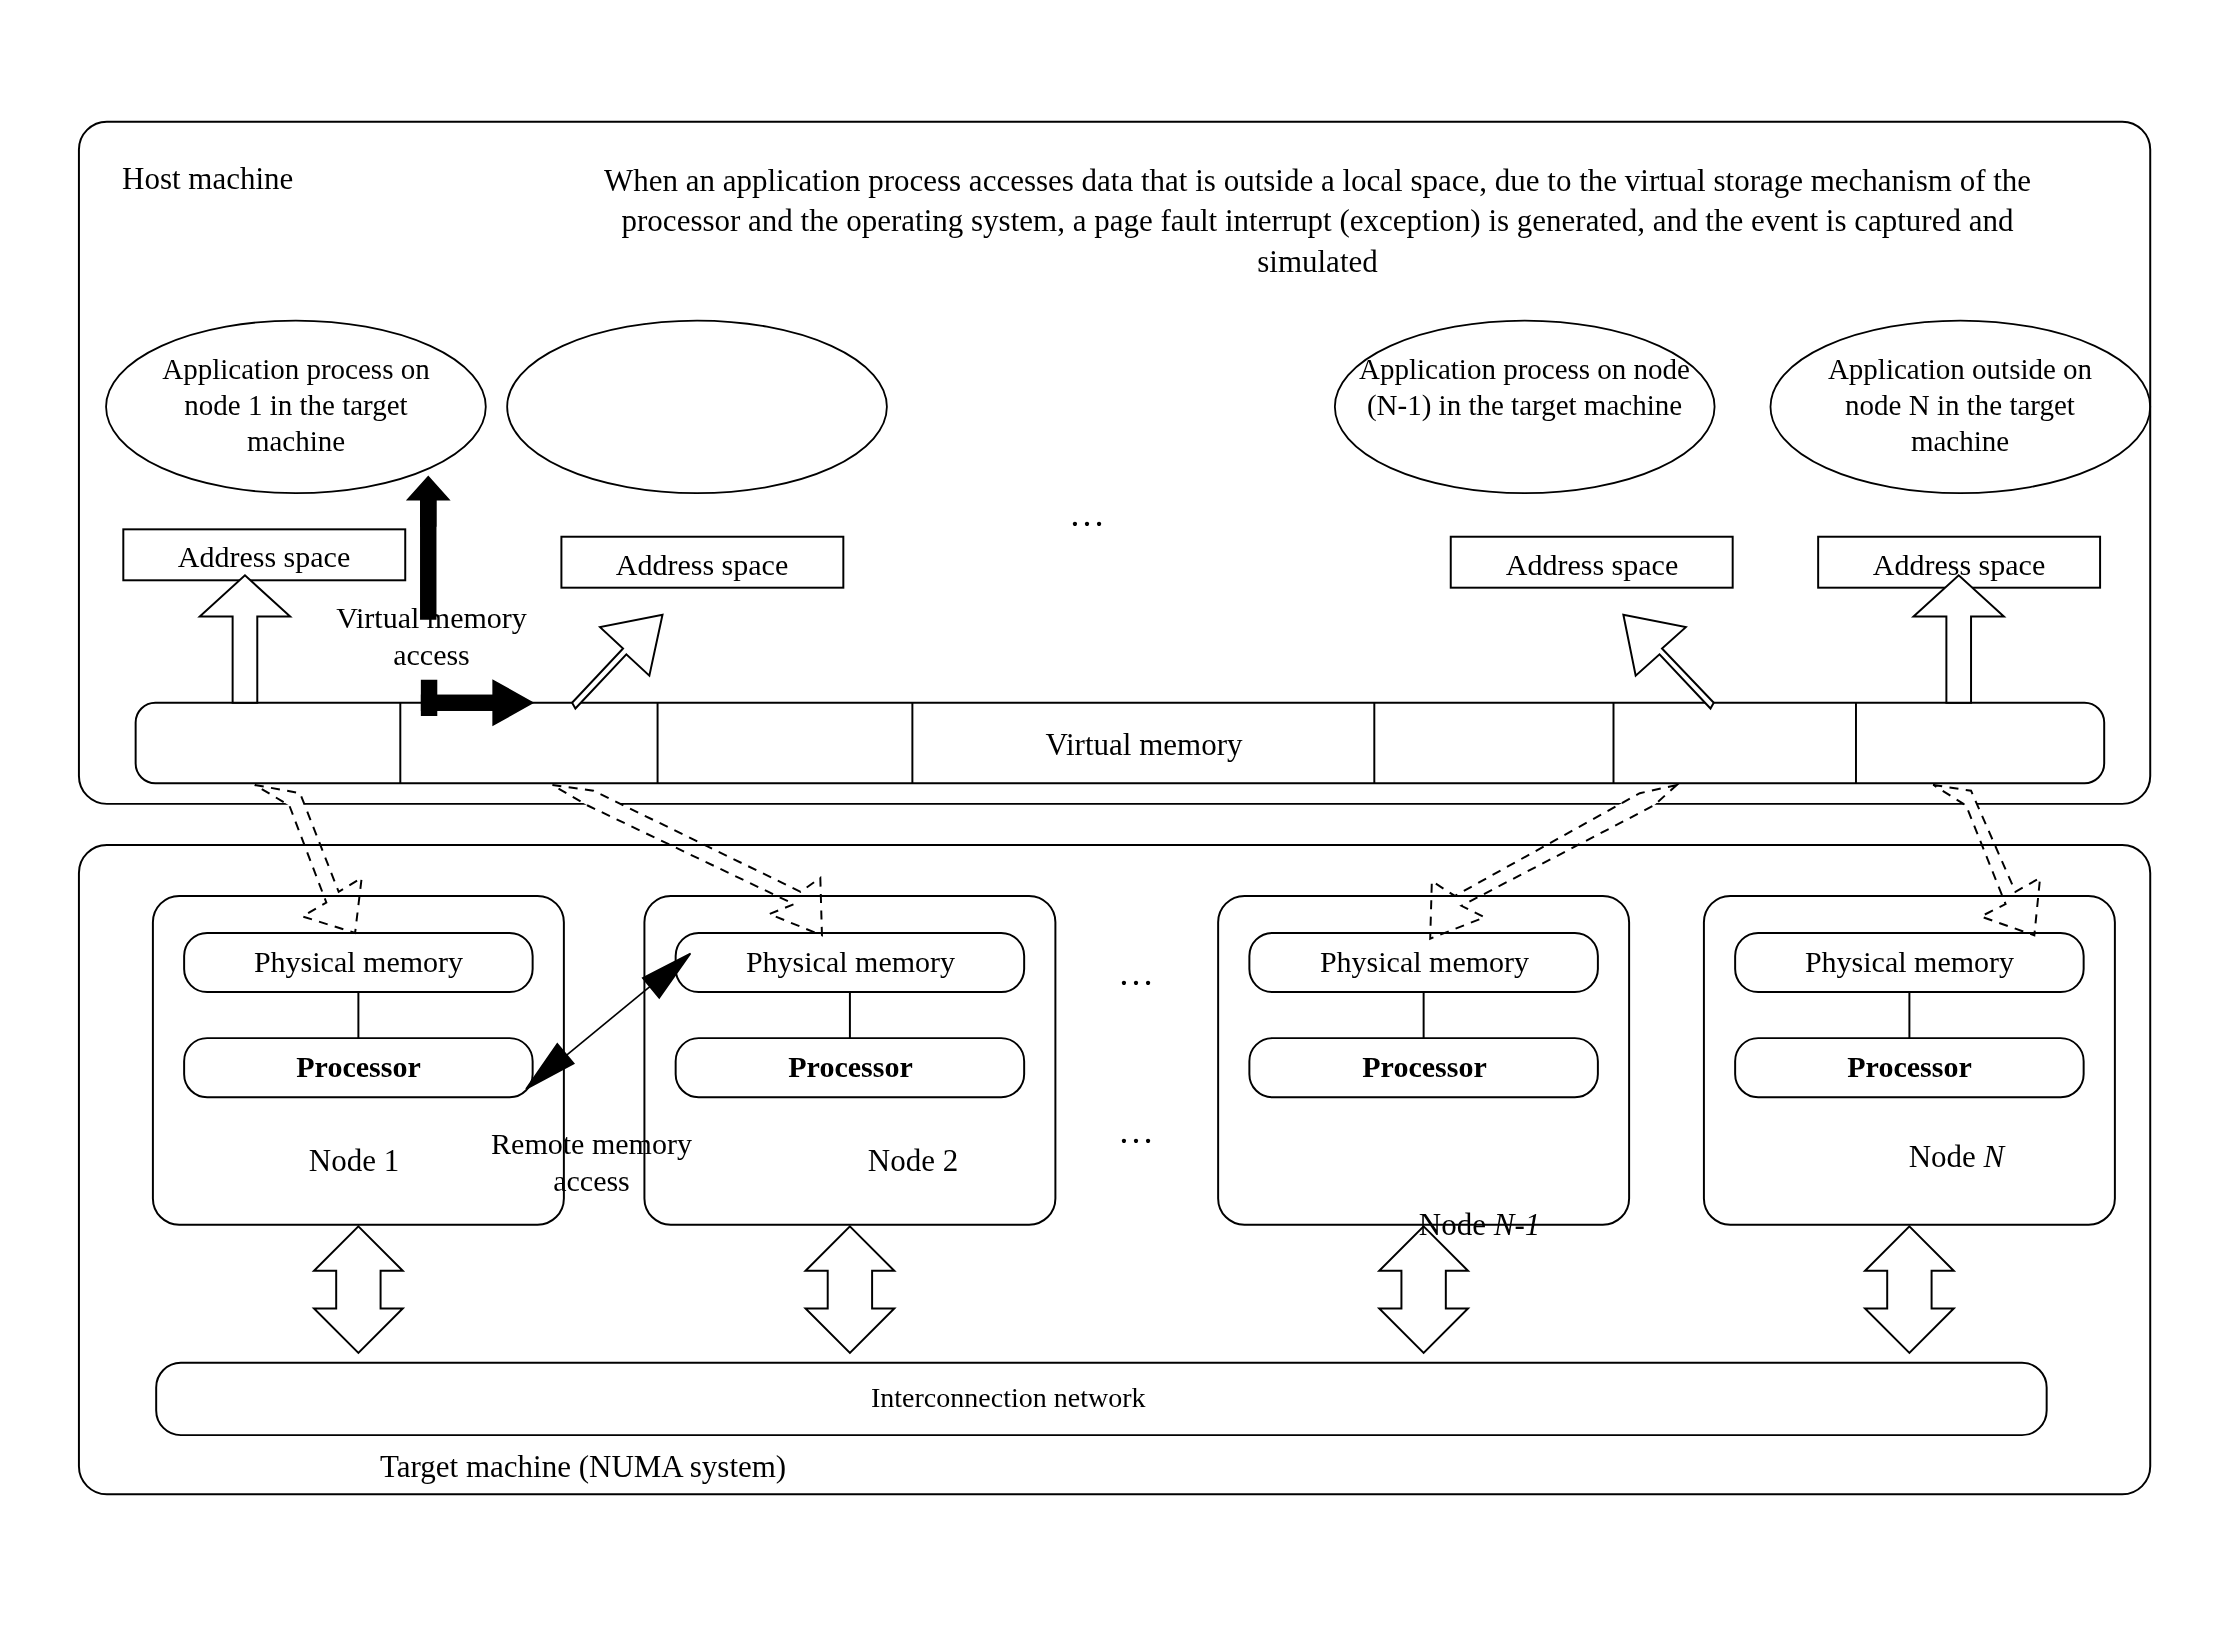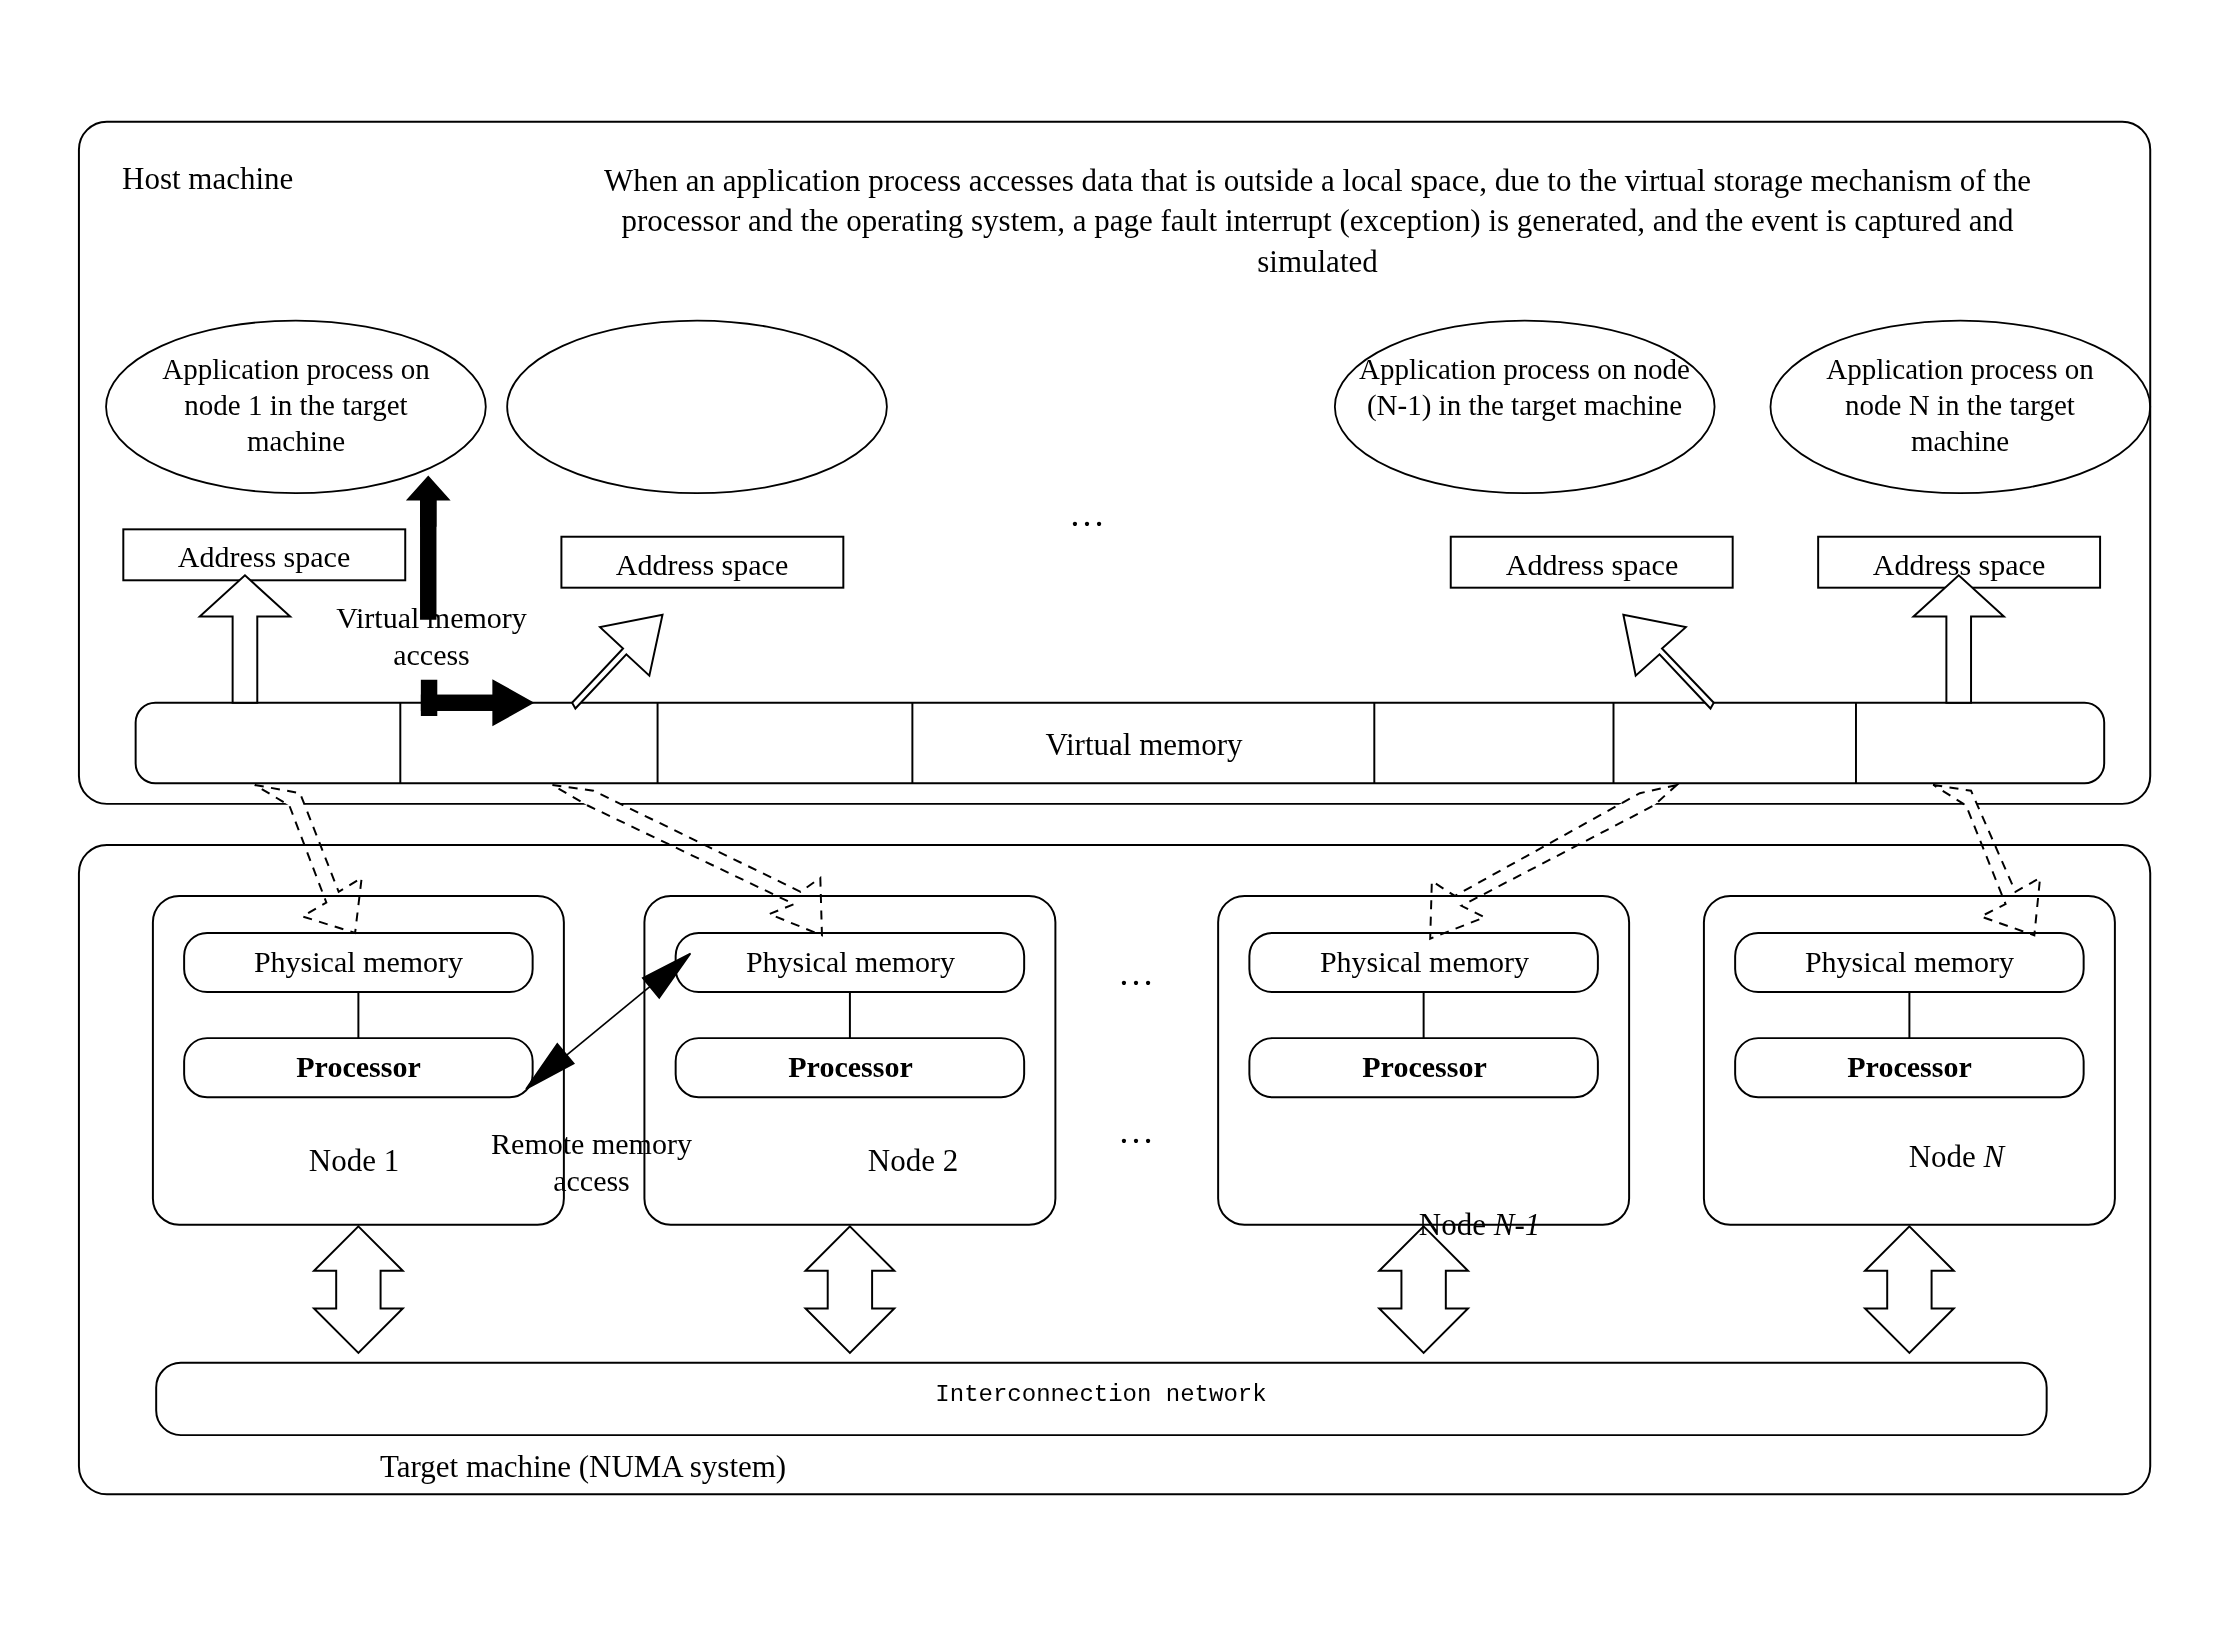--- a/index.html
+++ b/index.html
@@ -13,21 +13,21 @@
   .host-label{font-size:31px;}
   .desc{font-size:31px;text-align:center;line-height:1.30;}
   .ellipse-label{font-size:29px;text-align:center;line-height:1.24;}
   .addr-label{font-size:30px;text-align:center;}
   .vma-label{font-size:30px;text-align:center;line-height:1.22;}
   .vm-label{font-size:31px;text-align:center;}
   .pm-label{font-size:30px;text-align:center;}
   .proc-label{font-size:30px;text-align:center;font-weight:bold;}
   .node-label{font-size:31px;text-align:center;}
   .rma-label{font-size:30px;text-align:center;line-height:1.22;}
-  .icn-label{font-size:24px;text-align:center;font-family:Liberation Mono, monospace;}
+  .icn-label{font-size:28px;}
   .target-label{font-size:31px;}
   .dots{font-size:36px;letter-spacing:4.1px;text-align:center;}
   em{font-style:italic;}
 </style>
 </head>
 <body>
 
 <div id="stage">
 
   <svg id="canvas" viewBox="0 0 2696 2005">
@@ -121,21 +121,21 @@
     <rect class="ln" x="190" y="1658" width="2300" height="88" rx="30" ry="30"></rect>
 
   </svg>
 
   <div class="txt host-label" style="left:122px; top:161px;">Host machine</div>
 
   <div class="txt desc" style="left:590px; top:161px; width:1455px; white-space:normal;">When an application process accesses data that is outside a local space, due to the virtual storage mechanism of the processor and the operating system, a page fault interrupt (exception) is generated, and the event is captured and simulated</div>
 
   <div class="txt ellipse-label" style="left:140px; top:352px; width:312px; white-space:normal;">Application process on node 1 in the target machine</div>
   <div class="txt ellipse-label" style="left:1352px; top:352px; width:345px; white-space:normal;">Application process on node (N-1) in the target machine</div>
-  <div class="txt ellipse-label" style="left:1804px; top:352px; width:312px; white-space:normal;">Application process on node N in the target machine</div>
+  <div class="txt ellipse-label" style="left:1804px; top:352px; width:312px; white-space:normal;">Application outside on node N in the target machine</div>
 
   <div class="txt dots" style="left:1044px; top:493px; width:90px;">…</div>
 
   <div class="txt addr-label" style="left:123px; top:539px; width:282px;">Address space</div>
   <div class="txt addr-label" style="left:561px; top:547px; width:282px;">Address space</div>
   <div class="txt addr-label" style="left:1451px; top:547px; width:282px;">Address space</div>
   <div class="txt addr-label" style="left:1818px; top:547px; width:282px;">Address space</div>
 
   <div class="txt vma-label" style="left:300px; top:600px; width:263px;">Virtual memory
 access</div>

